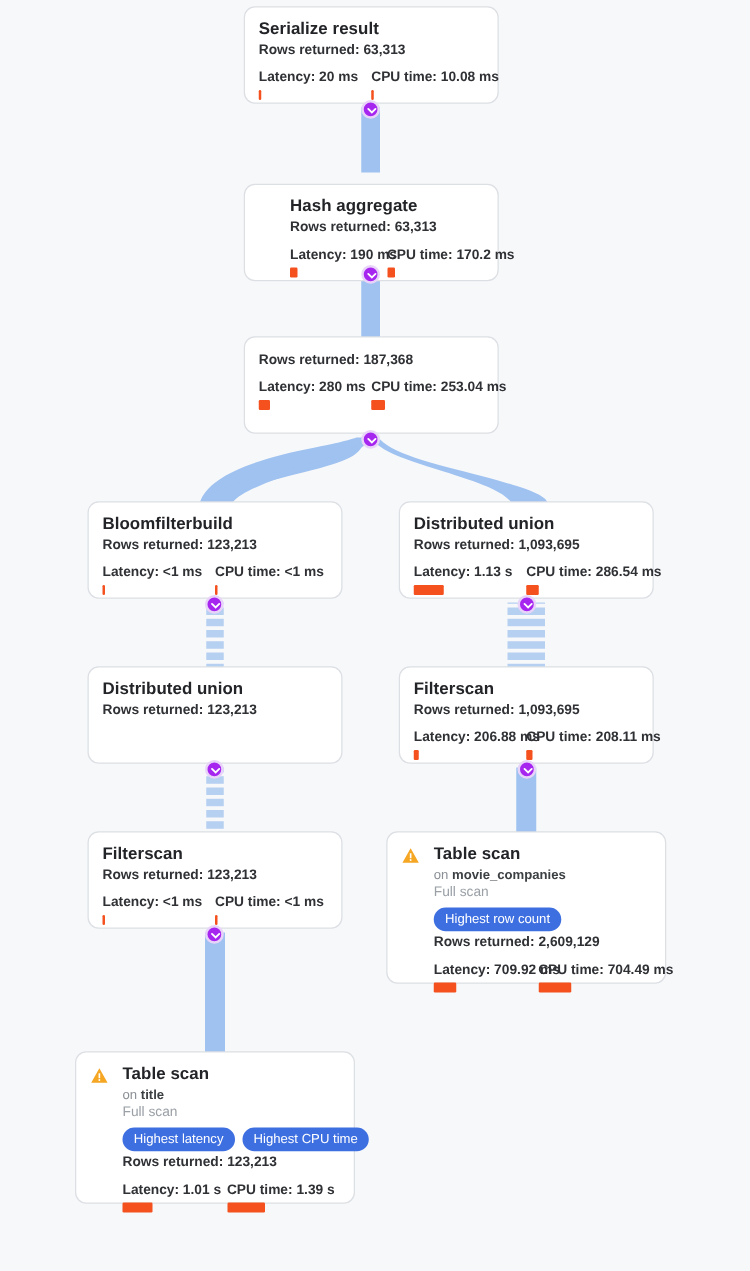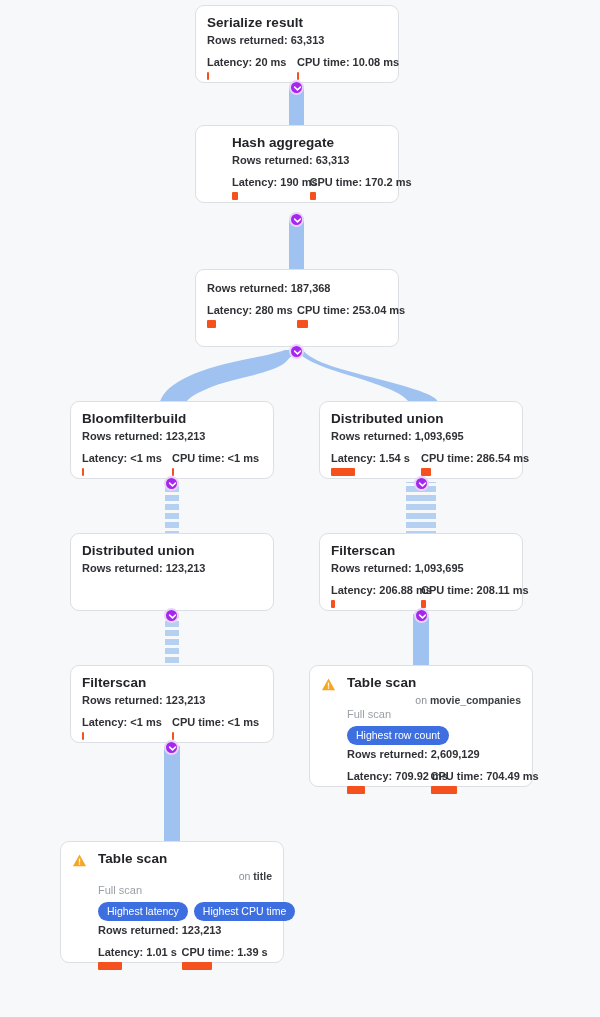--- a/index.html
+++ b/index.html
@@ -49,21 +49,20 @@
     font-weight: bold;
     color: #232428;
     line-height: 16px;
     letter-spacing: 0.05px;
   }
   .node-sub {
     font-size: 10.5px;
     color: #8b9096;
     line-height: 14px;
     margin-top: 2px;
-    text-align: right;
   }
   .node-sub b {
     color: #3c4043;
     font-weight: bold;
   }
   .node-sub2 {
     font-size: 11px;
     color: #9aa0a6;
     line-height: 14px;
   }
@@ -181,21 +180,21 @@
         <div class="metric-bar" style="width:2px;"></div>
       </div>
     </div>
   </div>
   <div class="chev" style="left:289px; top:80px;">
     <svg width="11" height="11" viewBox="0 0 11 11">
         <path d="M2.6 4.1 L5.5 6.9 L8.4 4.1" stroke="#ffffff" stroke-width="1.5" fill="none" stroke-linecap="round"></path>
       </svg>
   </div>
 
-  <div class="node" style="left:195px; top:125px; width:204px; height:78px;padding-left:36px;">
+  <div class="node" style="left:195px; top:147px; width:204px; height:78px;padding-left:36px;">
     <div class="node-head">
       <div class="head-text">
         <div class="node-title">Hash aggregate</div>
         <div class="rows">Rows returned: 63,313</div>
       </div>
     </div>
     <div class="metrics">
       <div class="metric latency">
         <div class="metric-label">Latency: 190 ms</div>
         <div class="metric-bar" style="width:6px;"></div>
@@ -261,21 +260,21 @@
 
   <div class="node" style="left:319px; top:401px; width:204px; height:78px;">
     <div class="node-head">
       <div class="head-text">
         <div class="node-title">Distributed union</div>
         <div class="rows">Rows returned: 1,093,695</div>
       </div>
     </div>
     <div class="metrics">
       <div class="metric latency">
-        <div class="metric-label">Latency: 1.54 s</div>
+        <div class="metric-label">Latency: 1.13 s</div>
         <div class="metric-bar" style="width:24px;"></div>
       </div>
       <div class="metric cpu">
         <div class="metric-label">CPU time: 286.54 ms</div>
         <div class="metric-bar" style="width:10px;"></div>
       </div>
     </div>
   </div>
   <div class="chev" style="left:414px; top:476px;">
     <svg width="11" height="11" viewBox="0 0 11 11">

